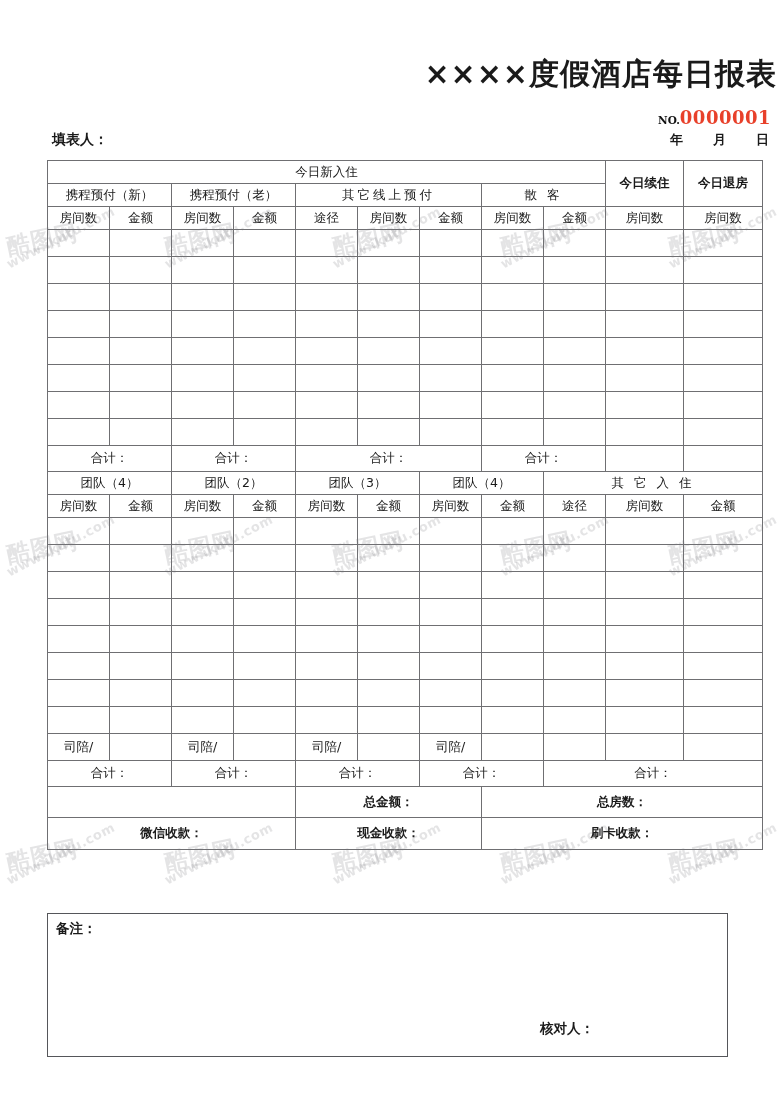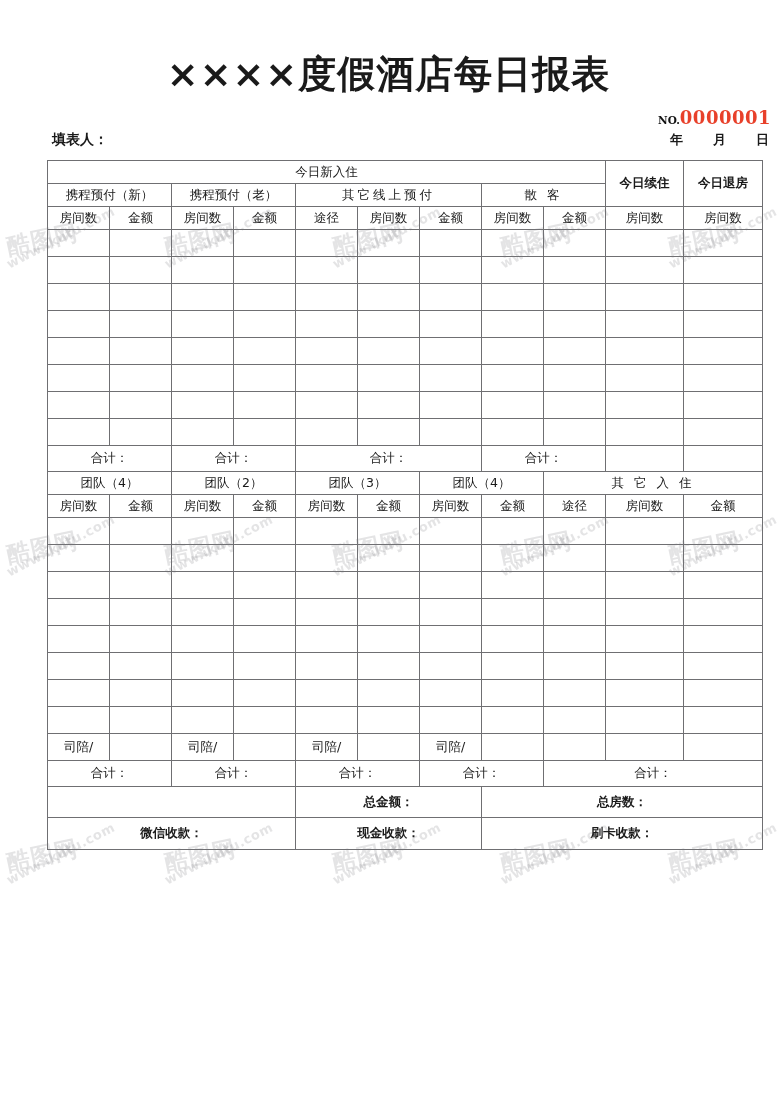--- a/index.html
+++ b/index.html
@@ -41,22 +41,22 @@
     position: absolute;
     left: 0; top: 0;
     width: 777px; height: 1116px;
     z-index: 1;
   }
 
   .title {
     position: absolute;
     left: 0; top: 52px;
     width: 777px;
-    text-align: center;
-    font-size: 38px;
+    text-align: right;
+    font-size: 30px;
     font-weight: bold;
     letter-spacing: 1px;
     line-height: 44px;
   }
 
   .serial {
     position: absolute;
     right: 6px; top: 107px;
     font-family: "DejaVu Serif", "Liberation Serif", serif;
     font-size: 14px;
@@ -499,14 +499,18 @@
       </tr>
 
       <tr>
         <td colspan="4" class="lbl-left pay-cell" style="height:31px">微信收款：</td>
         <td colspan="3" class="lbl-left pay-cell">现金收款：</td>
         <td colspan="4" class="lbl-left pay-cell">刷卡收款：</td>
       </tr>
     </tbody>
   </table>
 
+  <div class="remark-box" style="top:913px; height:144px;">
+    <div class="remark-lbl">备注：</div>
+    <div class="checker-lbl">核对人：</div>
+  </div>
 
 </div>
 
 </body></html>

